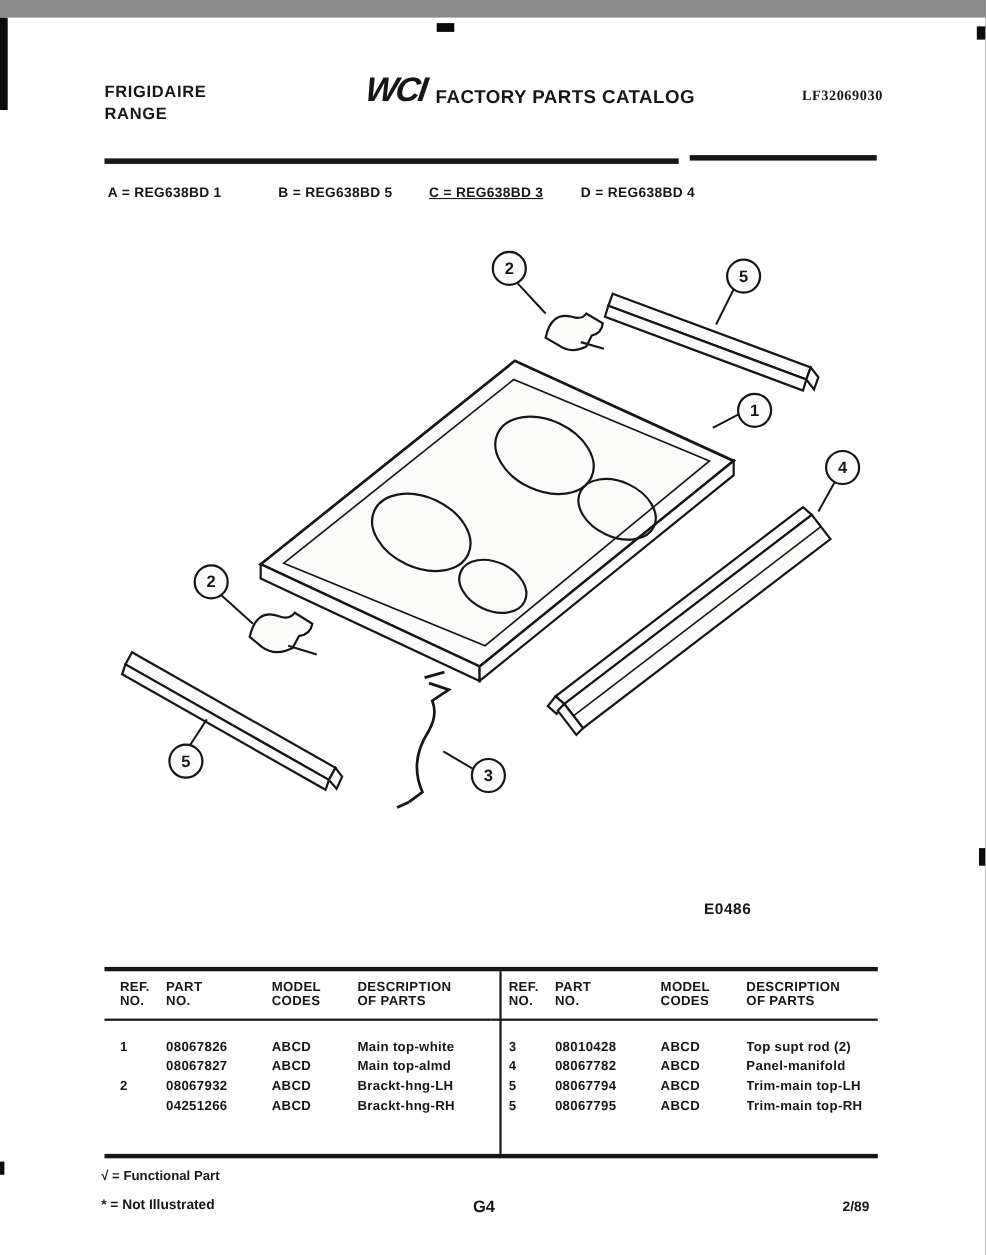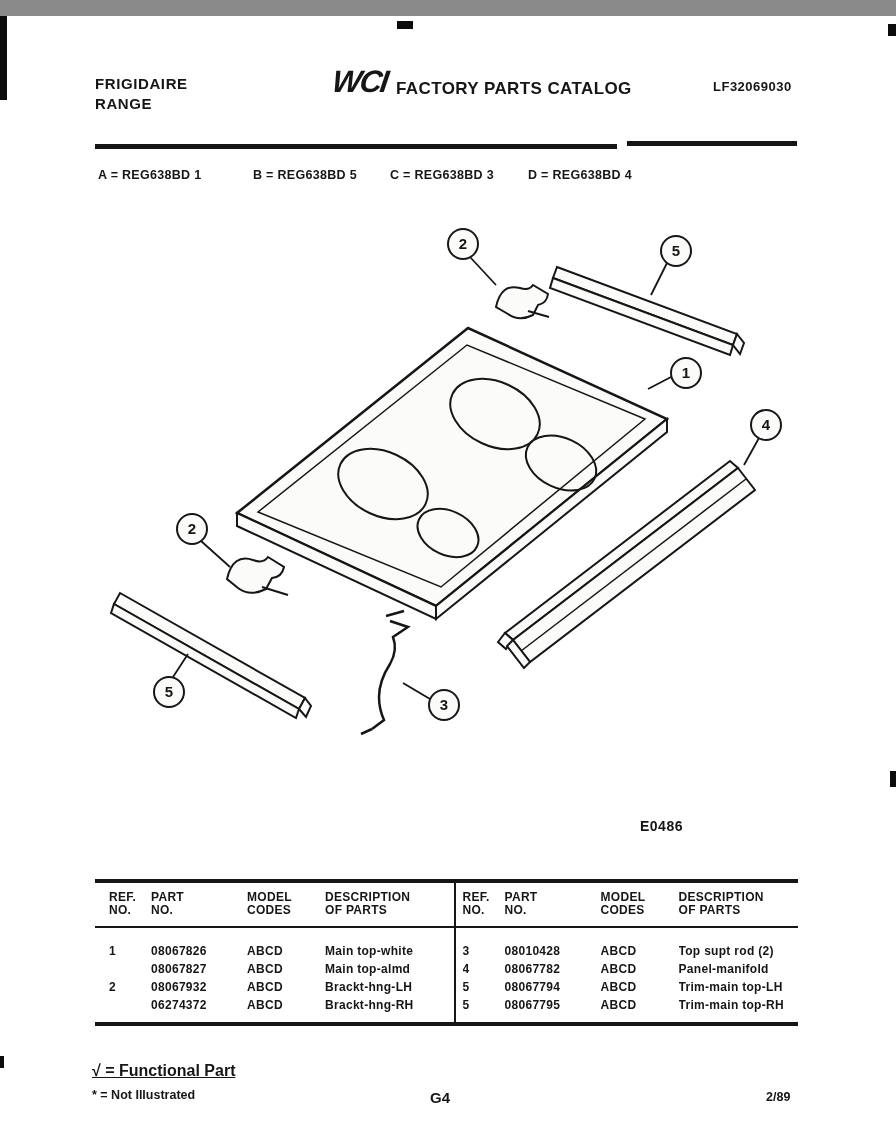--- a/index.html
+++ b/index.html
@@ -15,51 +15,51 @@
   .a4 { left:888px; top:8px; width:8px; height:12px; }
   .a5 { left:890px; top:755px; width:6px; height:16px; }
   .a6 { left:0; top:1040px; width:4px; height:12px; }
 
   .brand { position:absolute; left:95px; top:58px; font-size:15px; line-height:20px; letter-spacing:0.6px; }
   .logo {
     position:absolute; left:330px; top:48px; font-size:31px; font-style:italic;
     letter-spacing:-2px; transform:skewX(-8deg); transform-origin:left bottom;
   }
   .catalog-title { position:absolute; left:396px; top:63px; font-size:17px; letter-spacing:0.4px; }
-  .doc-number { position:absolute; left:713px; top:63px; font-size:13px; letter-spacing:0.5px; }
+  .doc-number { position:absolute; left:729px; top:63px; font-size:13px; letter-spacing:0.5px;font-family:Liberation Serif, serif; }
 
   .rule-left  { position:absolute; left:95px;  top:128px; width:522px; height:5px; background:#161616; }
   .rule-right { position:absolute; left:627px; top:125px; width:170px; height:5px; background:#161616; }
 
   .models { position:absolute; left:0; top:152px; width:864px; height:20px; font-size:12.5px; letter-spacing:0.3px; }
   .models span { position:absolute; white-space:nowrap; }
-  .m0 { left:98px; }  .m1 { left:253px; }  .m2 { left:390px; }  .m3 { left:528px; }
+  .m0 { left:98px; }  .m1 { left:253px; }  .m2 { left:390px;text-decoration:underline; }  .m3 { left:528px; }
 
   .diagram-svg { position:absolute; left:0; top:195px; }
   .diagram-svg text { font-family:"Liberation Sans", sans-serif; font-weight:700; font-size:15px; fill:#161616; }
   .diagram-svg text.dcode { font-size:14px; letter-spacing:0.5px; }
 
   .parts-table {
-    position:absolute; left:95px; top:863px; width:703px; height:147px; box-sizing:border-box;
+    position:absolute; left:95px; top:863px; width:703px; height:174px; box-sizing:border-box;
     border-top:4px solid #161616; border-bottom:4px solid #161616; display:flex;
   }
   .tdivider { position:absolute; left:359px; top:0; bottom:0; width:2px; background:#161616; }
   .thalf { width:50%; box-sizing:border-box; display:flex; flex-direction:column; }
   .thead {
     display:grid; grid-template-columns:36px 90px 72px 1fr; column-gap:6px;
     padding:8px 4px 0 14px; height:45px; box-sizing:border-box;
     border-bottom:2px solid #161616; font-size:12px; line-height:13px; letter-spacing:0.3px;
   }
   .thalf.right .thead, .thalf.right .tbody { padding-left:16px; }
   .thead .th span { display:block; }
   .tbody { padding:16px 4px 0 14px; font-size:12px; letter-spacing:0.3px; }
   .trow { display:grid; grid-template-columns:36px 90px 72px 1fr; column-gap:6px; height:18px; }
   .trow .td { white-space:nowrap; overflow:hidden; }
 
-  .fn1 { position:absolute; left:92px; top:1046px; font-size:16px;text-decoration:underline; }
+  .fn1 { position:absolute; left:92px; top:1046px; font-size:12px; }
   .fn2 { position:absolute; left:92px; top:1072px; font-size:12.5px; }
   .page-num { position:absolute; left:430px; top:1073px; font-size:15px; }
   .date { position:absolute; left:766px; top:1074px; font-size:12.5px; }
 </style>
 </head>
 <body>
 
 <div class="page">
 
   <div class="artifact a1"></div>
@@ -211,21 +211,21 @@
           <span class="td">Main top-almd</span>
         </div>
         <div class="trow">
           <span class="td">2</span>
           <span class="td">08067932</span>
           <span class="td">ABCD</span>
           <span class="td">Brackt-hng-LH</span>
         </div>
         <div class="trow">
           <span class="td"></span>
-          <span class="td">06274372</span>
+          <span class="td">04251266</span>
           <span class="td">ABCD</span>
           <span class="td">Brackt-hng-RH</span>
         </div>
       </div>
     </div>
 
     <div class="thalf right">
       <div class="thead">
         <div class="th">
             <span>REF.</span>

